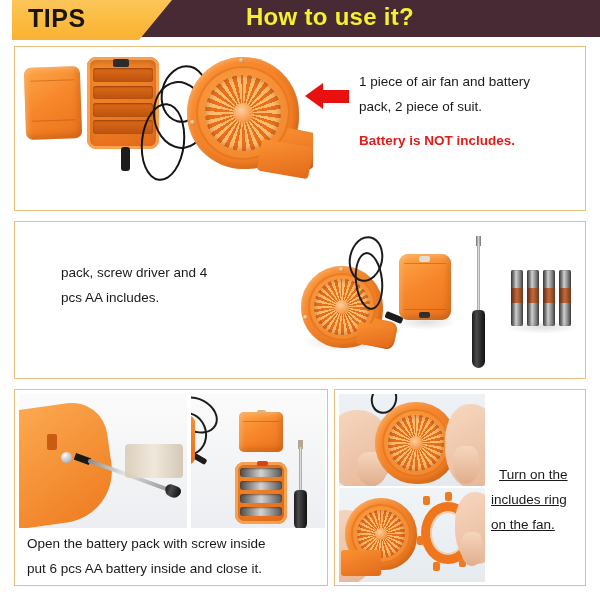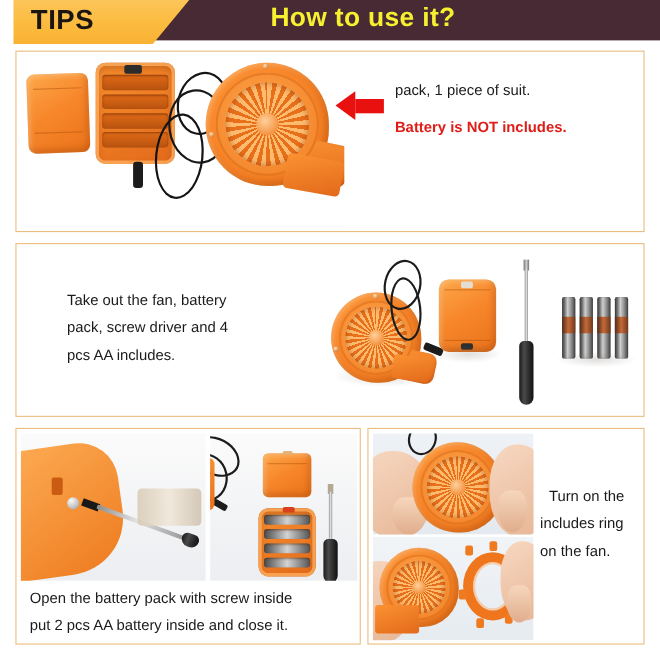--- a/index.html
+++ b/index.html
@@ -269,29 +269,29 @@
            background:linear-gradient(160deg,#fb9232,#e2691a);border-radius:4px;
            transform:rotate(10deg);"></div>
     </div>
 
     <div class="arrow-red" style="left:290px; top:36px; width:44px; height:27px;">
       <div class="shaft"></div>
       <div class="head"></div>
     </div>
 
     <div class="txt-block" style="left:344px; top:22px;">
-      <div class="txt-line">pack, 1 piece of suit.</div>
+      <div class="txt-line">1 piece of air fan and battery</div>
+      <div class="txt-line">pack, 2 piece of suit.</div>
       <div class="txt-red" style="margin-top:9px;">Battery is NOT includes.</div>
     </div>
   </div>
 
   <div class="panel" id="panel-2">
 
     <div class="txt-block" style="left:46px; top:38px;">
-      <div class="txt-line">Take out the fan, battery</div>
       <div class="txt-line">pack, screw driver and 4</div>
       <div class="txt-line">pcs AA includes.</div>
     </div>
 
     <div class="photo" style="left:278px; top:6px; width:288px; height:146px;">
       <div style="position:absolute;left:0;top:0;width:100%;height:100%;background:#fff;"></div>
 
       <div class="shadow-soft" style="left:8px;top:104px;width:96px;height:20px;"></div>
 
       <div class="fan" style="left:8px; top:38px; width:82px; height:82px;">
@@ -393,21 +393,21 @@
 
       <div class="driver" style="left:100px; top:46px; width:22px; height:88px;">
         <div class="driver-tip" style="left:7px; top:0; width:5px; height:9px; background:#b5a893;"></div>
         <div class="driver-shaft" style="left:8px; top:7px; width:3px; height:44px;"></div>
         <div class="driver-handle" style="left:3px; top:50px; width:13px; height:40px;"></div>
       </div>
     </div>
 
     <div class="txt-block" style="left:12px; top:141px;">
       <div class="txt-line">Open the battery pack with screw inside</div>
-      <div class="txt-line">put 2 pcs AA battery inside and close it.</div>
+      <div class="txt-line">put 6 pcs AA battery inside and close it.</div>
     </div>
   </div>
 
   <div class="panel" id="panel-4">
 
     <div class="photo" style="left:4px; top:4px; width:146px; height:92px;">
       <div style="position:absolute;left:0;top:0;width:100%;height:100%;
            background:linear-gradient(180deg,#eef2f6,#e3e9ee);"></div>
       <div class="skin" style="left:-12px; top:16px; width:66px; height:80px;"></div>
       <div class="finger" style="left:18px; top:58px; width:30px; height:34px;"></div>
@@ -441,20 +441,20 @@
       <div class="ring-tooth" style="left:106px; top:4px;"></div>
       <div class="ring-tooth" style="left:128px; top:12px;"></div>
       <div class="ring-tooth" style="left:132px; top:40px;"></div>
       <div class="ring-tooth" style="left:120px; top:70px;"></div>
       <div class="ring-tooth" style="left:94px; top:74px;"></div>
       <div class="ring-tooth" style="left:78px; top:48px;"></div>
       <div class="skin" style="right:-14px; top:4px; width:44px; height:72px;"></div>
       <div class="finger" style="right:2px; top:44px; width:22px; height:34px;"></div>
     </div>
 
-    <div class="txt-block" style="left:156px; top:48px;">
+    <div class="txt-block" style="left:156px; top:72px;text-decoration:underline;">
       <div class="txt-line" style="padding-left:8px;">Turn on the</div>
       <div class="txt-line">includes ring</div>
       <div class="txt-line">on the fan.</div>
     </div>
   </div>
 
 </div>
 
 </body></html>

